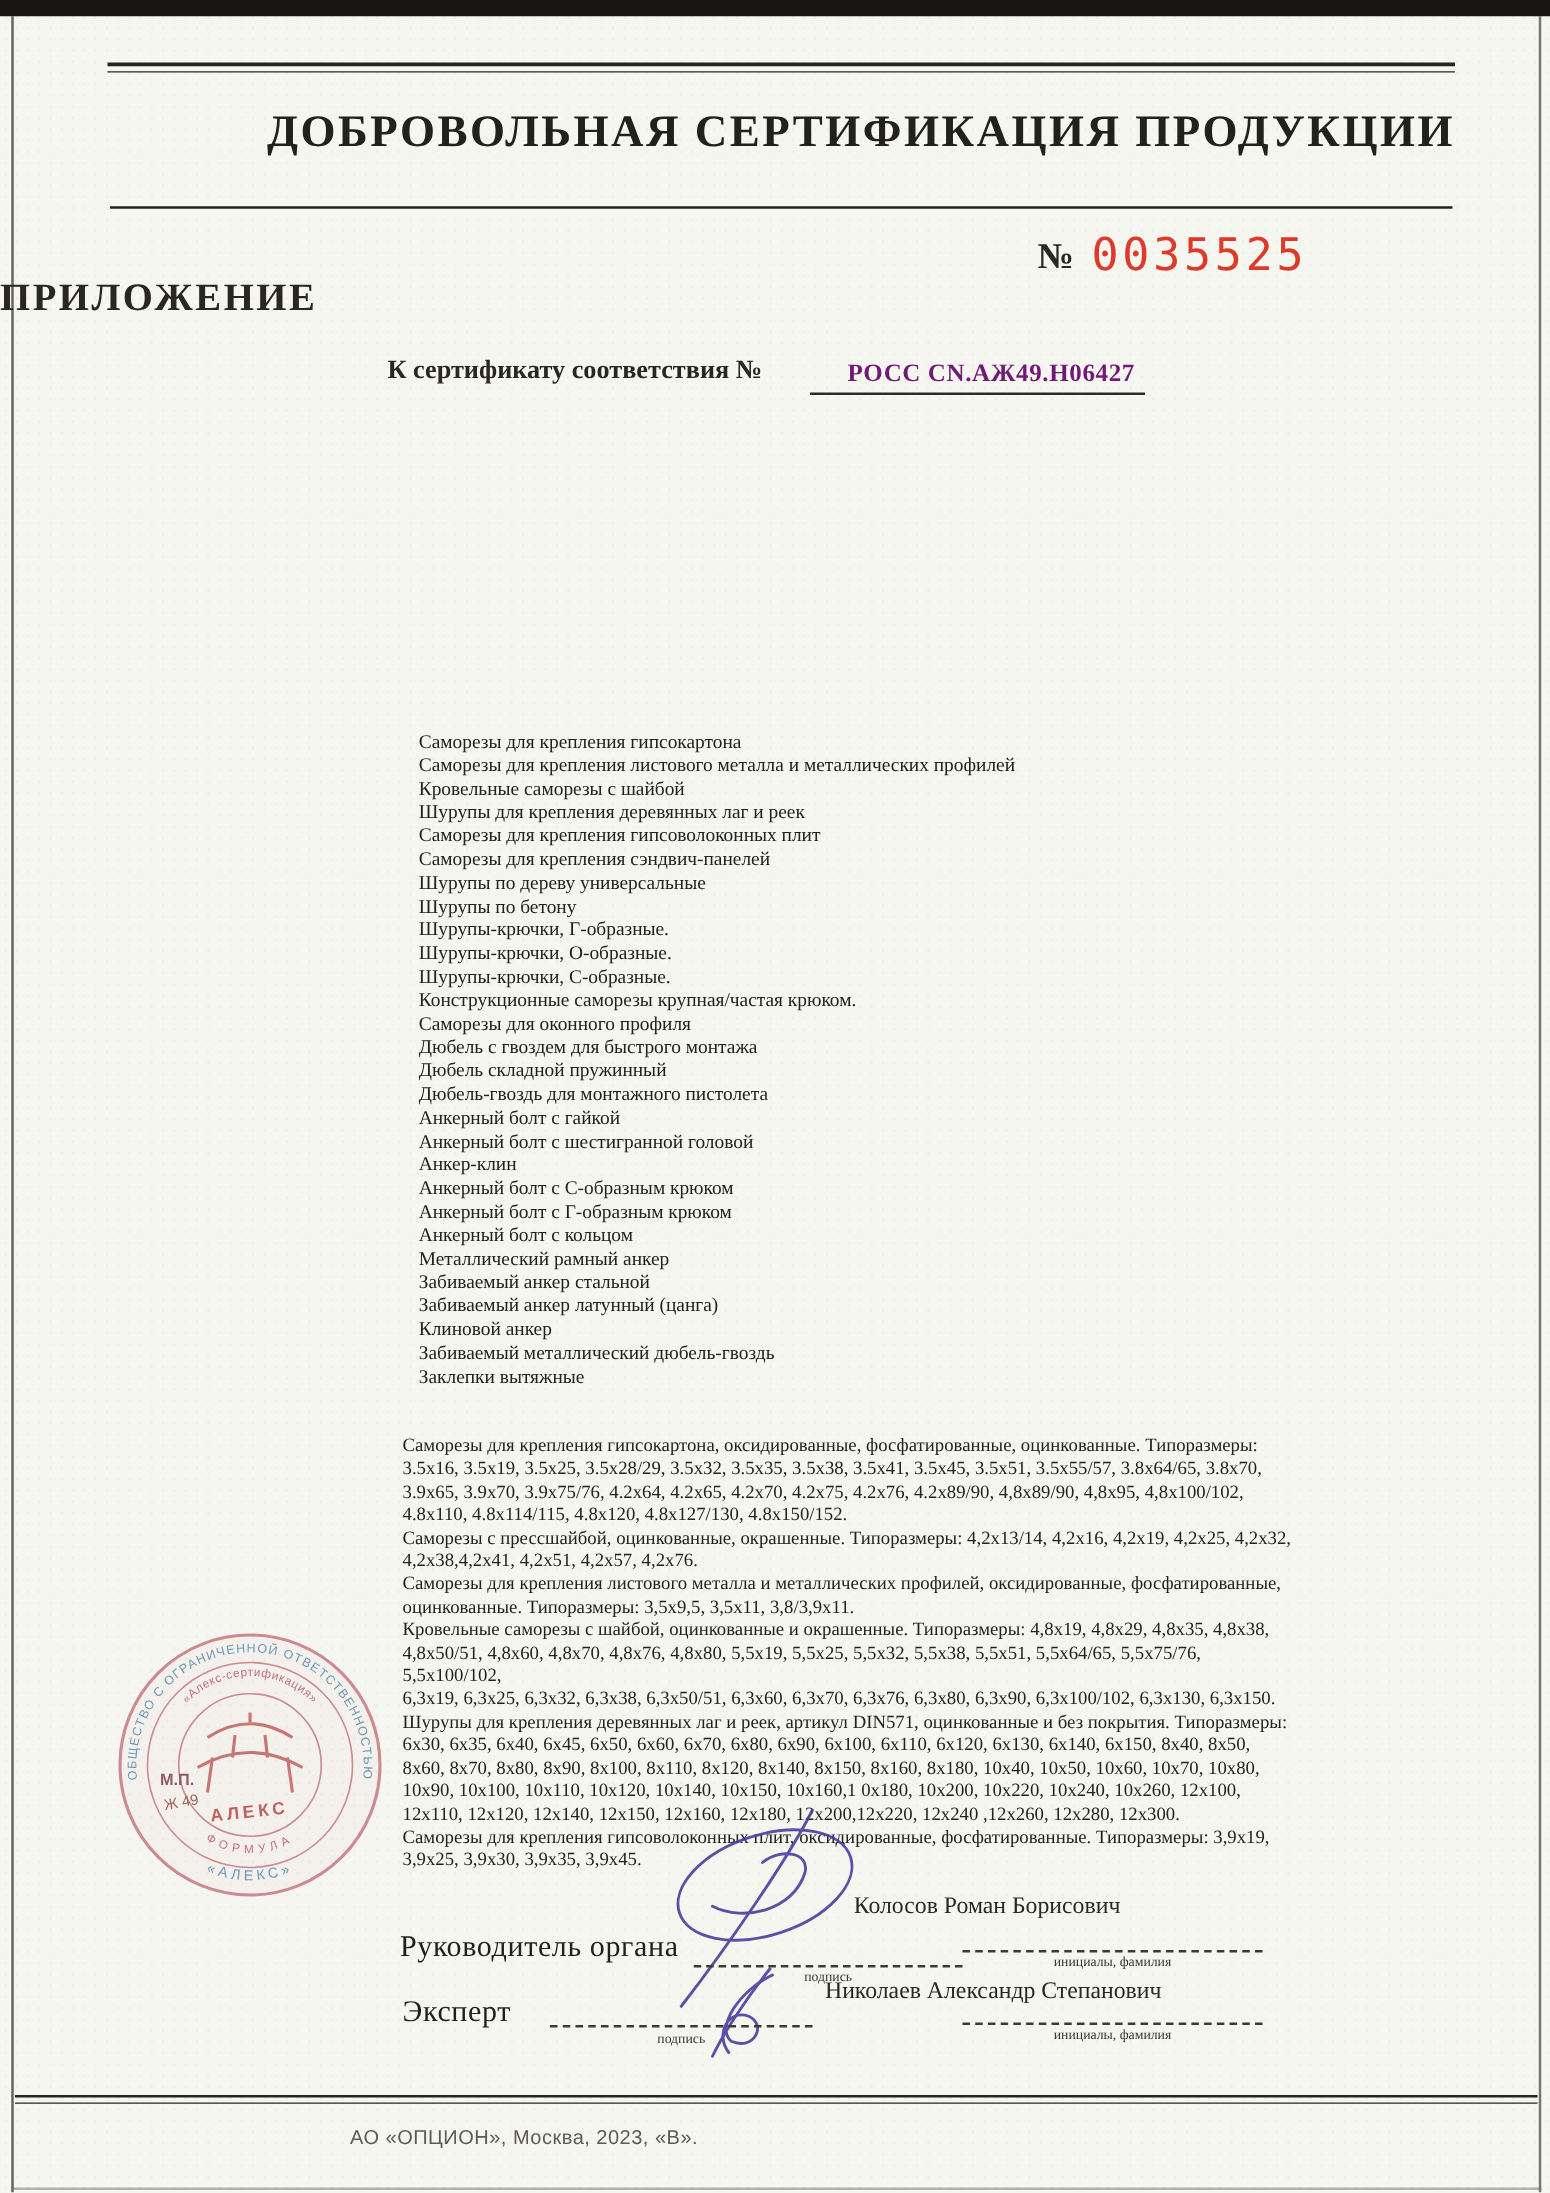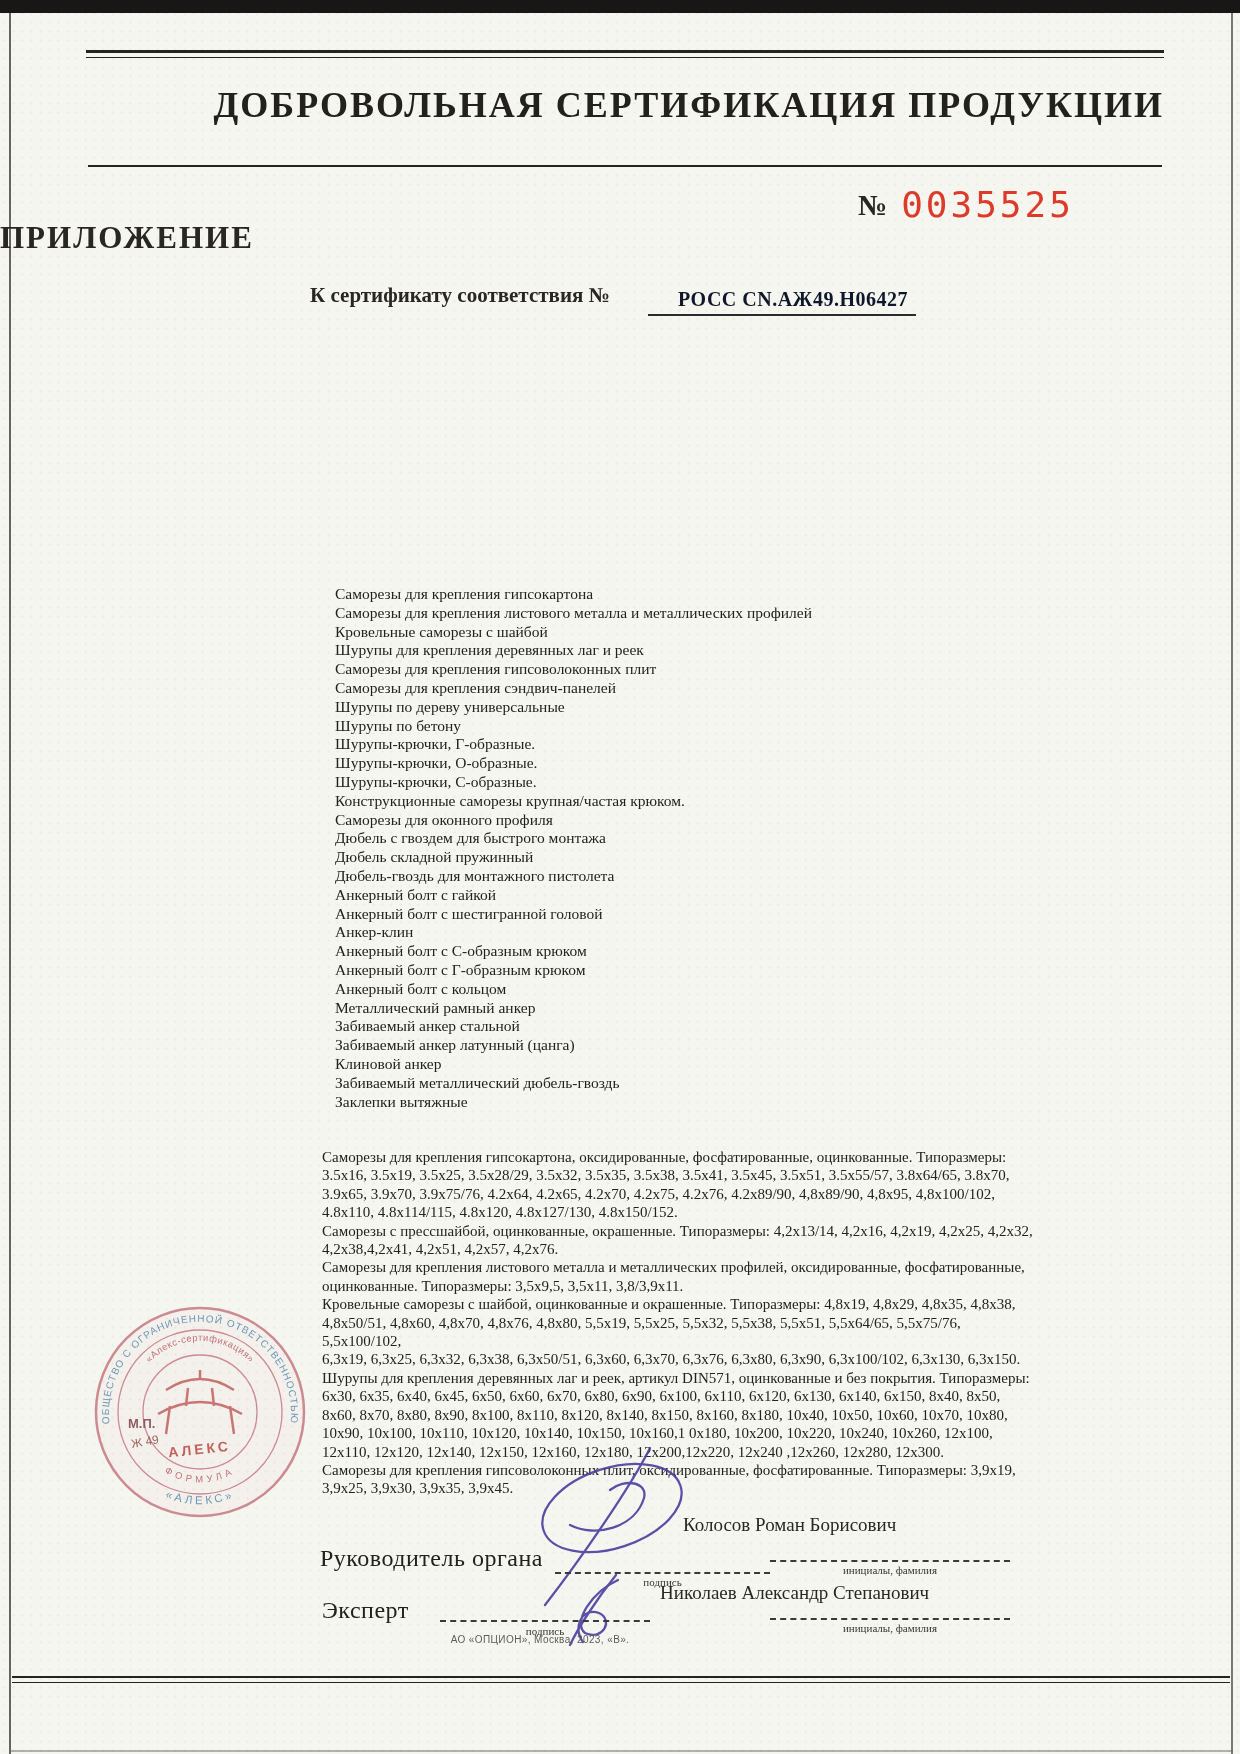--- a/index.html
+++ b/index.html
@@ -22,38 +22,38 @@
   
   .rule{position:absolute;background:#26241f;}
   .rule-top-a{left:86px;right:76px;top:50px;height:3px;}
   .rule-top-b{left:86px;right:76px;top:57px;height:1px;}
   .rule-header{left:88px;right:78px;top:165px;height:2px;}
   .header-title{
     position:absolute;left:86px;right:76px;top:84px;text-align:right;
     font-size:36px;font-weight:bold;letter-spacing:2px;color:#23211b;
   }
   
-  .form-number{position:absolute;left:830px;top:184px;white-space:nowrap;margin-left:28px;}
+  .form-number{position:absolute;left:830px;top:184px;white-space:nowrap;}
   .no-sign{font-size:29px;font-weight:bold;color:#2a2825;vertical-align:2px;}
   .no-digits{
     font-family:"DejaVu Sans Mono", monospace;
     font-size:36px;color:#dd3a2a;letter-spacing:3px;margin-left:10px;
   }
   
   .appendix-title{
     position:absolute;left:0;width:1150px;top:220px;text-align:left;
     font-size:31px;font-weight:bold;letter-spacing:2px;color:#2a2722;
   }
   .cert-label{position:absolute;left:310px;top:283px;font-size:21px;font-weight:bold;color:#2a2722;}
   .cert-underline{
     position:absolute;left:648px;top:288px;
     border-bottom:2.5px solid #2b2a2c;padding:0 8px 3px 0;white-space:nowrap;
   }
   .cert-lead{display:inline-block;width:30px;}
-  .cert-number{font-size:20px;font-weight:bold;color:#0f172a;letter-spacing:0.5px;}
+  .cert-number{font-size:20px;font-weight:bold;color:#701a75;letter-spacing:0.5px;}
   
   .product-list{position:absolute;left:335px;top:585px;font-size:15.5px;line-height:18.8px;color:#232220;}
   
   .spec-block{position:absolute;left:322px;top:1148px;width:714px;font-size:15px;line-height:18.4px;color:#232220;}
   .spec-par{margin:0;white-space:pre-wrap;}
   
   .role{position:absolute;font-size:24px;font-weight:normal;color:#23211d;letter-spacing:0.5px;}
   .role-head{left:320px;top:1545px;}
   .role-expert{left:322px;top:1597px;}
   .person{position:absolute;font-size:19px;color:#2a2825;}
@@ -66,22 +66,22 @@
   .name-line-2{left:770px;width:240px;top:1618px;}
   .caption{position:absolute;font-size:11px;color:#37352f;}
   .cap-sign-1{left:560px;width:205px;top:1576px;text-align:center;}
   .cap-name-1{left:775px;width:230px;top:1564px;text-align:center;}
   .cap-sign-2{left:445px;width:200px;top:1625px;text-align:center;}
   .cap-name-2{left:775px;width:230px;top:1622px;text-align:center;}
   
   .rule-bottom-a{left:12px;right:10px;top:1676px;height:2px;}
   .rule-bottom-b{left:12px;right:10px;top:1682px;height:1px;}
   .footer-imprint{
-    position:absolute;left:280px;width:520px;top:1634px;text-align:center;
-    font-family:"Liberation Sans", sans-serif;font-size:10px;color:#5d5b54;letter-spacing:0.4px;
+    position:absolute;left:280px;width:520px;top:1702px;text-align:left;
+    font-family:"Liberation Sans", sans-serif;font-size:16px;color:#5d5b54;letter-spacing:0.4px;
   }
   
   .stamp-svg{position:absolute;left:84px;top:1296px;opacity:.82;}
   .stamp-svg text{font-family:"Liberation Sans", sans-serif;}
   .sig-svg{position:absolute;left:420px;top:1430px;}
 </style>
 </head>
 <body>
 
 <div>

